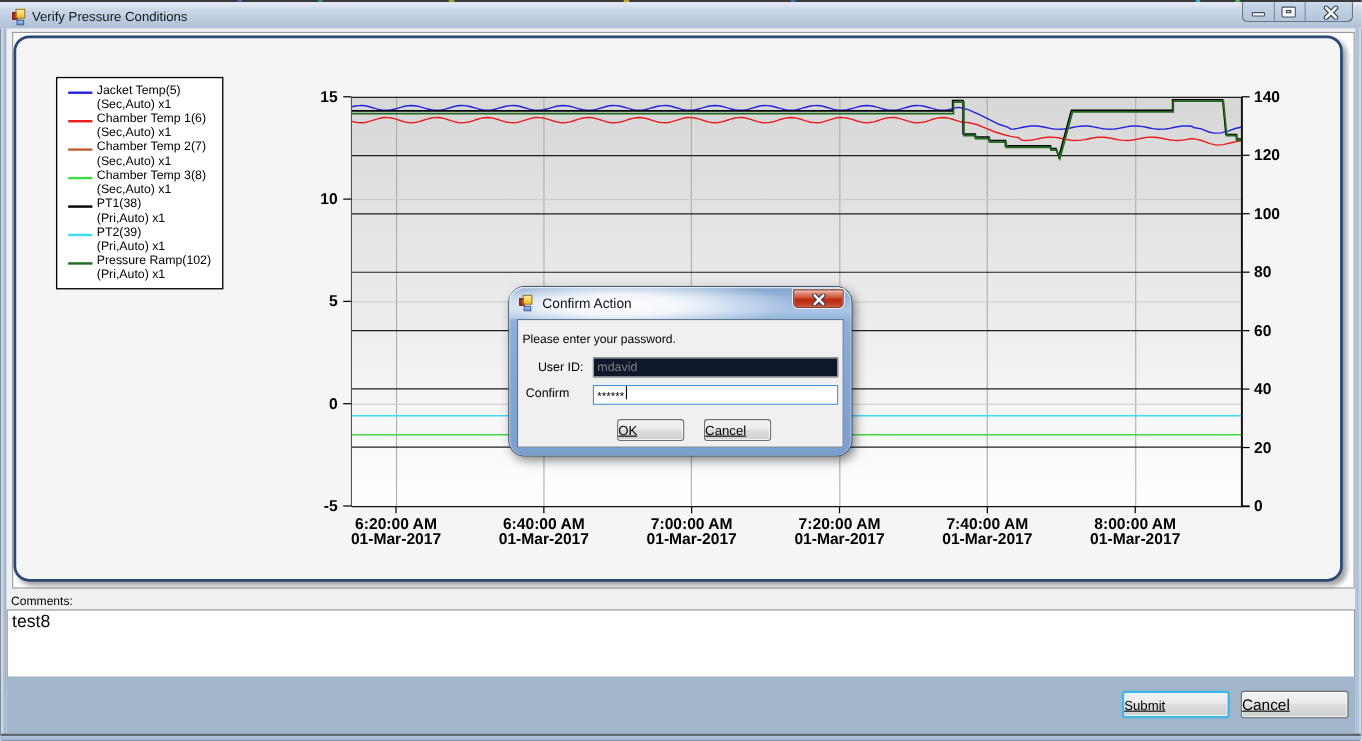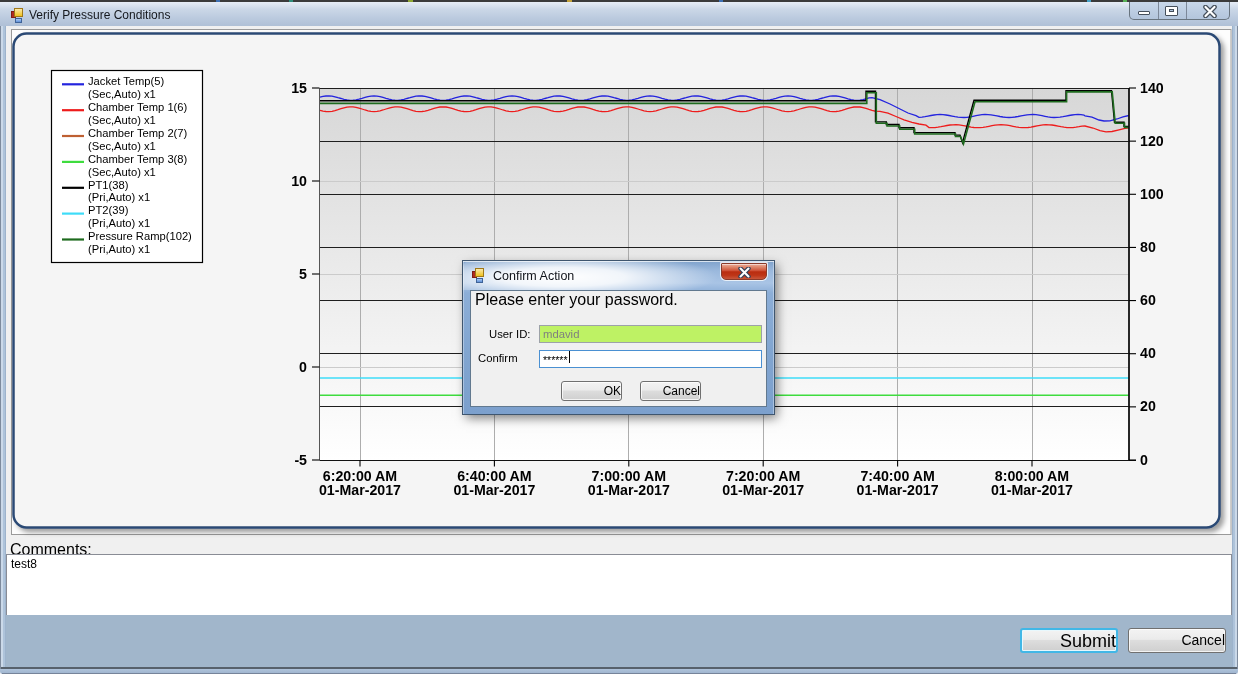--- a/index.html
+++ b/index.html
@@ -1,21 +1,21 @@
 <!DOCTYPE html>
 <html><head><meta charset="utf-8">
 <style>
 * { margin:0; padding:0; box-sizing:border-box; }
 html,body { width:1238px; height:674px; overflow:hidden; }
 body { position:relative; background:#F0F0F0; font-family:"Liberation Sans",sans-serif; }
 .abs { position:absolute; }
 .btn { position:absolute; border:1px solid #707070; border-radius:3px;
   background:linear-gradient(180deg,#F3F3F3 0%,#EBEBEB 45%,#DDDDDD 50%,#CFCFCF 100%);
   box-shadow:inset 0 0 0 1px rgba(255,255,255,.75);
-  font-size:12px; color:#000; text-align:right; }
+  font-size:12px; color:#000; text-align:left;text-decoration:underline; }
 </style></head>
 <body>
 
 <div class="abs" style="left:0;top:0;width:1238px;height:2px;background:#3B3B3B"></div>
 <div class="abs" style="left:216px;top:0;width:4px;height:2px;background:#3C6FB2"></div>
 <div class="abs" style="left:289px;top:0;width:4px;height:2px;background:#2E8C7A"></div>
 <div class="abs" style="left:408px;top:0;width:5px;height:2px;background:#8FA832"></div>
 <div class="abs" style="left:567px;top:0;width:5px;height:2px;background:#C3A23A"></div>
 <div class="abs" style="left:719px;top:0;width:4px;height:2px;background:#3C6FB2"></div>
 <div class="abs" style="left:1087px;top:0;width:4px;height:2px;background:#44A2C8"></div>
@@ -151,35 +151,35 @@
 <text x="88" y="188.6" font-family="Liberation Sans, sans-serif" font-size="11.2" fill="#000">PT1(38)</text>
 <text x="88" y="201.4" font-family="Liberation Sans, sans-serif" font-size="11.2" fill="#000">(Pri,Auto) x1</text>
 <line x1="62" y1="213.6" x2="84" y2="213.6" stroke="#3EDCF8" stroke-width="2.2"></line>
 <text x="88" y="214.4" font-family="Liberation Sans, sans-serif" font-size="11.2" fill="#000">PT2(39)</text>
 <text x="88" y="227.2" font-family="Liberation Sans, sans-serif" font-size="11.2" fill="#000">(Pri,Auto) x1</text>
 <line x1="62" y1="239.5" x2="84" y2="239.5" stroke="#1E6B1E" stroke-width="2.2"></line>
 <text x="88" y="240.3" font-family="Liberation Sans, sans-serif" font-size="11.2" fill="#000">Pressure Ramp(102)</text>
 <text x="88" y="253.1" font-family="Liberation Sans, sans-serif" font-size="11.2" fill="#000">(Pri,Auto) x1</text>
 </svg>
 
-<div class="abs" style="left:10px;top:541px;font-size:16px;color:#000">Comments:</div>
+<div class="abs" style="left:10px;top:541px;font-size:11px;color:#000">Comments:</div>
 <div class="abs" style="left:6px;top:554px;width:1226px;height:74px;background:#FFFFFF;border:1px solid #898C95;
-  font-size:12px;color:#000;padding:2px 4px">test8</div>
+  font-size:16px;color:#000;padding:2px 4px">test8</div>
 
 <div class="abs" style="left:6px;top:615px;width:1226px;height:52px;background:#A1B6CB"></div>
-<div class="btn" style="left:1020px;top:628px;width:98px;height:25px;line-height:22px;font-size:18px;
+<div class="btn" style="left:1020px;top:628px;width:98px;height:25px;line-height:22px;font-size:12px;
   border:2px solid #41B7E6;box-shadow:inset 0 0 0 1px #E8F8FD">Submit</div>
 <div class="btn" style="left:1128px;top:628px;width:98px;height:25px;line-height:23px;font-size:14px">Cancel</div>
 
 <div class="abs" style="left:1px;top:667px;width:1236px;height:2px;background:#57616C"></div>
 <div class="abs" style="left:0;top:669px;width:1238px;height:5px;
   background:linear-gradient(180deg,#AFC3DB 0%,#9DB3CD 100%);border-radius:0 0 3px 3px"></div>
 <div class="abs" style="left:2px;top:672.5px;width:1234px;height:1.5px;background:#76849A"></div>
 
-<div class="abs" style="left:463px;top:261px;width:311px;height:153px;border-radius:0;z-index:10;
+<div class="abs" style="left:463px;top:261px;width:311px;height:153px;border-radius:14px;z-index:10;
   background:linear-gradient(180deg,#7FA2CC 0px,#9BB9DD 10px,#A9C4E5 22px,#8CAED7 32px,#81A5D0 60%,#7CA0CD 100%);
   box-shadow:0 0 0 1px #3F566F, 3px 4px 10px rgba(0,0,0,.5), inset 0 1px 0 rgba(255,255,255,.7), inset 1px 0 0 rgba(255,255,255,.35), inset -1px 0 0 rgba(255,255,255,.35)">
 
   <div class="abs" style="left:0;top:0;width:260px;height:29px;border-radius:6px 0 0 0;
     background:radial-gradient(ellipse 155px 24px at 100px 16px, rgba(255,255,255,1) 0%, rgba(255,255,255,.85) 40%, rgba(255,255,255,0) 100%)"></div>
 
   <div class="abs" style="left:9px;top:7px;width:13px;height:14px">
     <div class="abs" style="left:0;top:3px;width:5px;height:7px;background:#B02B20;border:1px solid #7E1E15"></div>
     <div class="abs" style="left:3px;top:0;width:9px;height:9px;background:linear-gradient(180deg,#FBE9A9,#EFC21F);border:1px solid #A07818"></div>
     <div class="abs" style="left:4px;top:10px;width:7px;height:5px;background:linear-gradient(180deg,#AECBF2,#5E8FD8);border:1px solid #3F6398"></div>
@@ -192,23 +192,23 @@
       background:linear-gradient(180deg,#EDAE9C 0%,#DD8368 22%,#CE5036 45%,#BA2D10 52%,#BE3517 75%,#C8573B 100%);
       box-shadow:inset 0 1px 0 rgba(255,255,255,.5);position:relative">
       <svg style="position:absolute;left:16px;top:3px" width="13" height="11" viewBox="0 0 13 11">
         <path d="M2.5,1.5 L10.5,9.5 M10.5,1.5 L2.5,9.5" stroke="#33405A" stroke-width="4.4" stroke-linecap="round"></path>
         <path d="M2.5,1.5 L10.5,9.5 M10.5,1.5 L2.5,9.5" stroke="#FFFFFF" stroke-width="2.1" stroke-linecap="round"></path>
       </svg>
     </div>
   </div>
 
   <div class="abs" style="left:7px;top:29px;width:297px;height:117px;background:#F0F0F0;border:1px solid #62798F">
-    <div class="abs" style="left:4px;top:0;font-size:16px;color:#000">Please enter your password.</div>
+    <div class="abs" style="left:4px;top:12px;font-size:11px;color:#000">Please enter your password.</div>
     <div class="abs" style="left:18px;top:36.5px;font-size:11.3px;color:#000">User ID:</div>
-    <div class="abs" style="left:68px;top:34px;width:223px;height:18px;background:#bef264;border:1px solid #9DA2A8;
+    <div class="abs" style="left:68px;top:34px;width:223px;height:18px;background:#0f172a;border:1px solid #9DA2A8;
       font-size:11.3px;color:#7F7F7F;line-height:16px;padding-left:3px">mdavid</div>
     <div class="abs" style="left:7px;top:61px;font-size:11.3px;color:#000">Confirm</div>
     <div class="abs" style="left:68px;top:58.5px;width:223px;height:18px;background:#FFFFFF;border:1px solid #4A90D2;
       font-size:10.5px;color:#000;padding-left:3px"><span style="position:relative;top:3px">******</span><span style="display:inline-block;width:1px;height:12px;background:#000;vertical-align:-2px;margin-left:1px"></span></div>
     <div class="btn" style="left:90px;top:90px;width:61px;height:20px;line-height:18px">OK</div>
     <div class="btn" style="left:169px;top:90px;width:61px;height:20px;line-height:18px">Cancel</div>
   </div>
 </div>
 
 </body></html>

